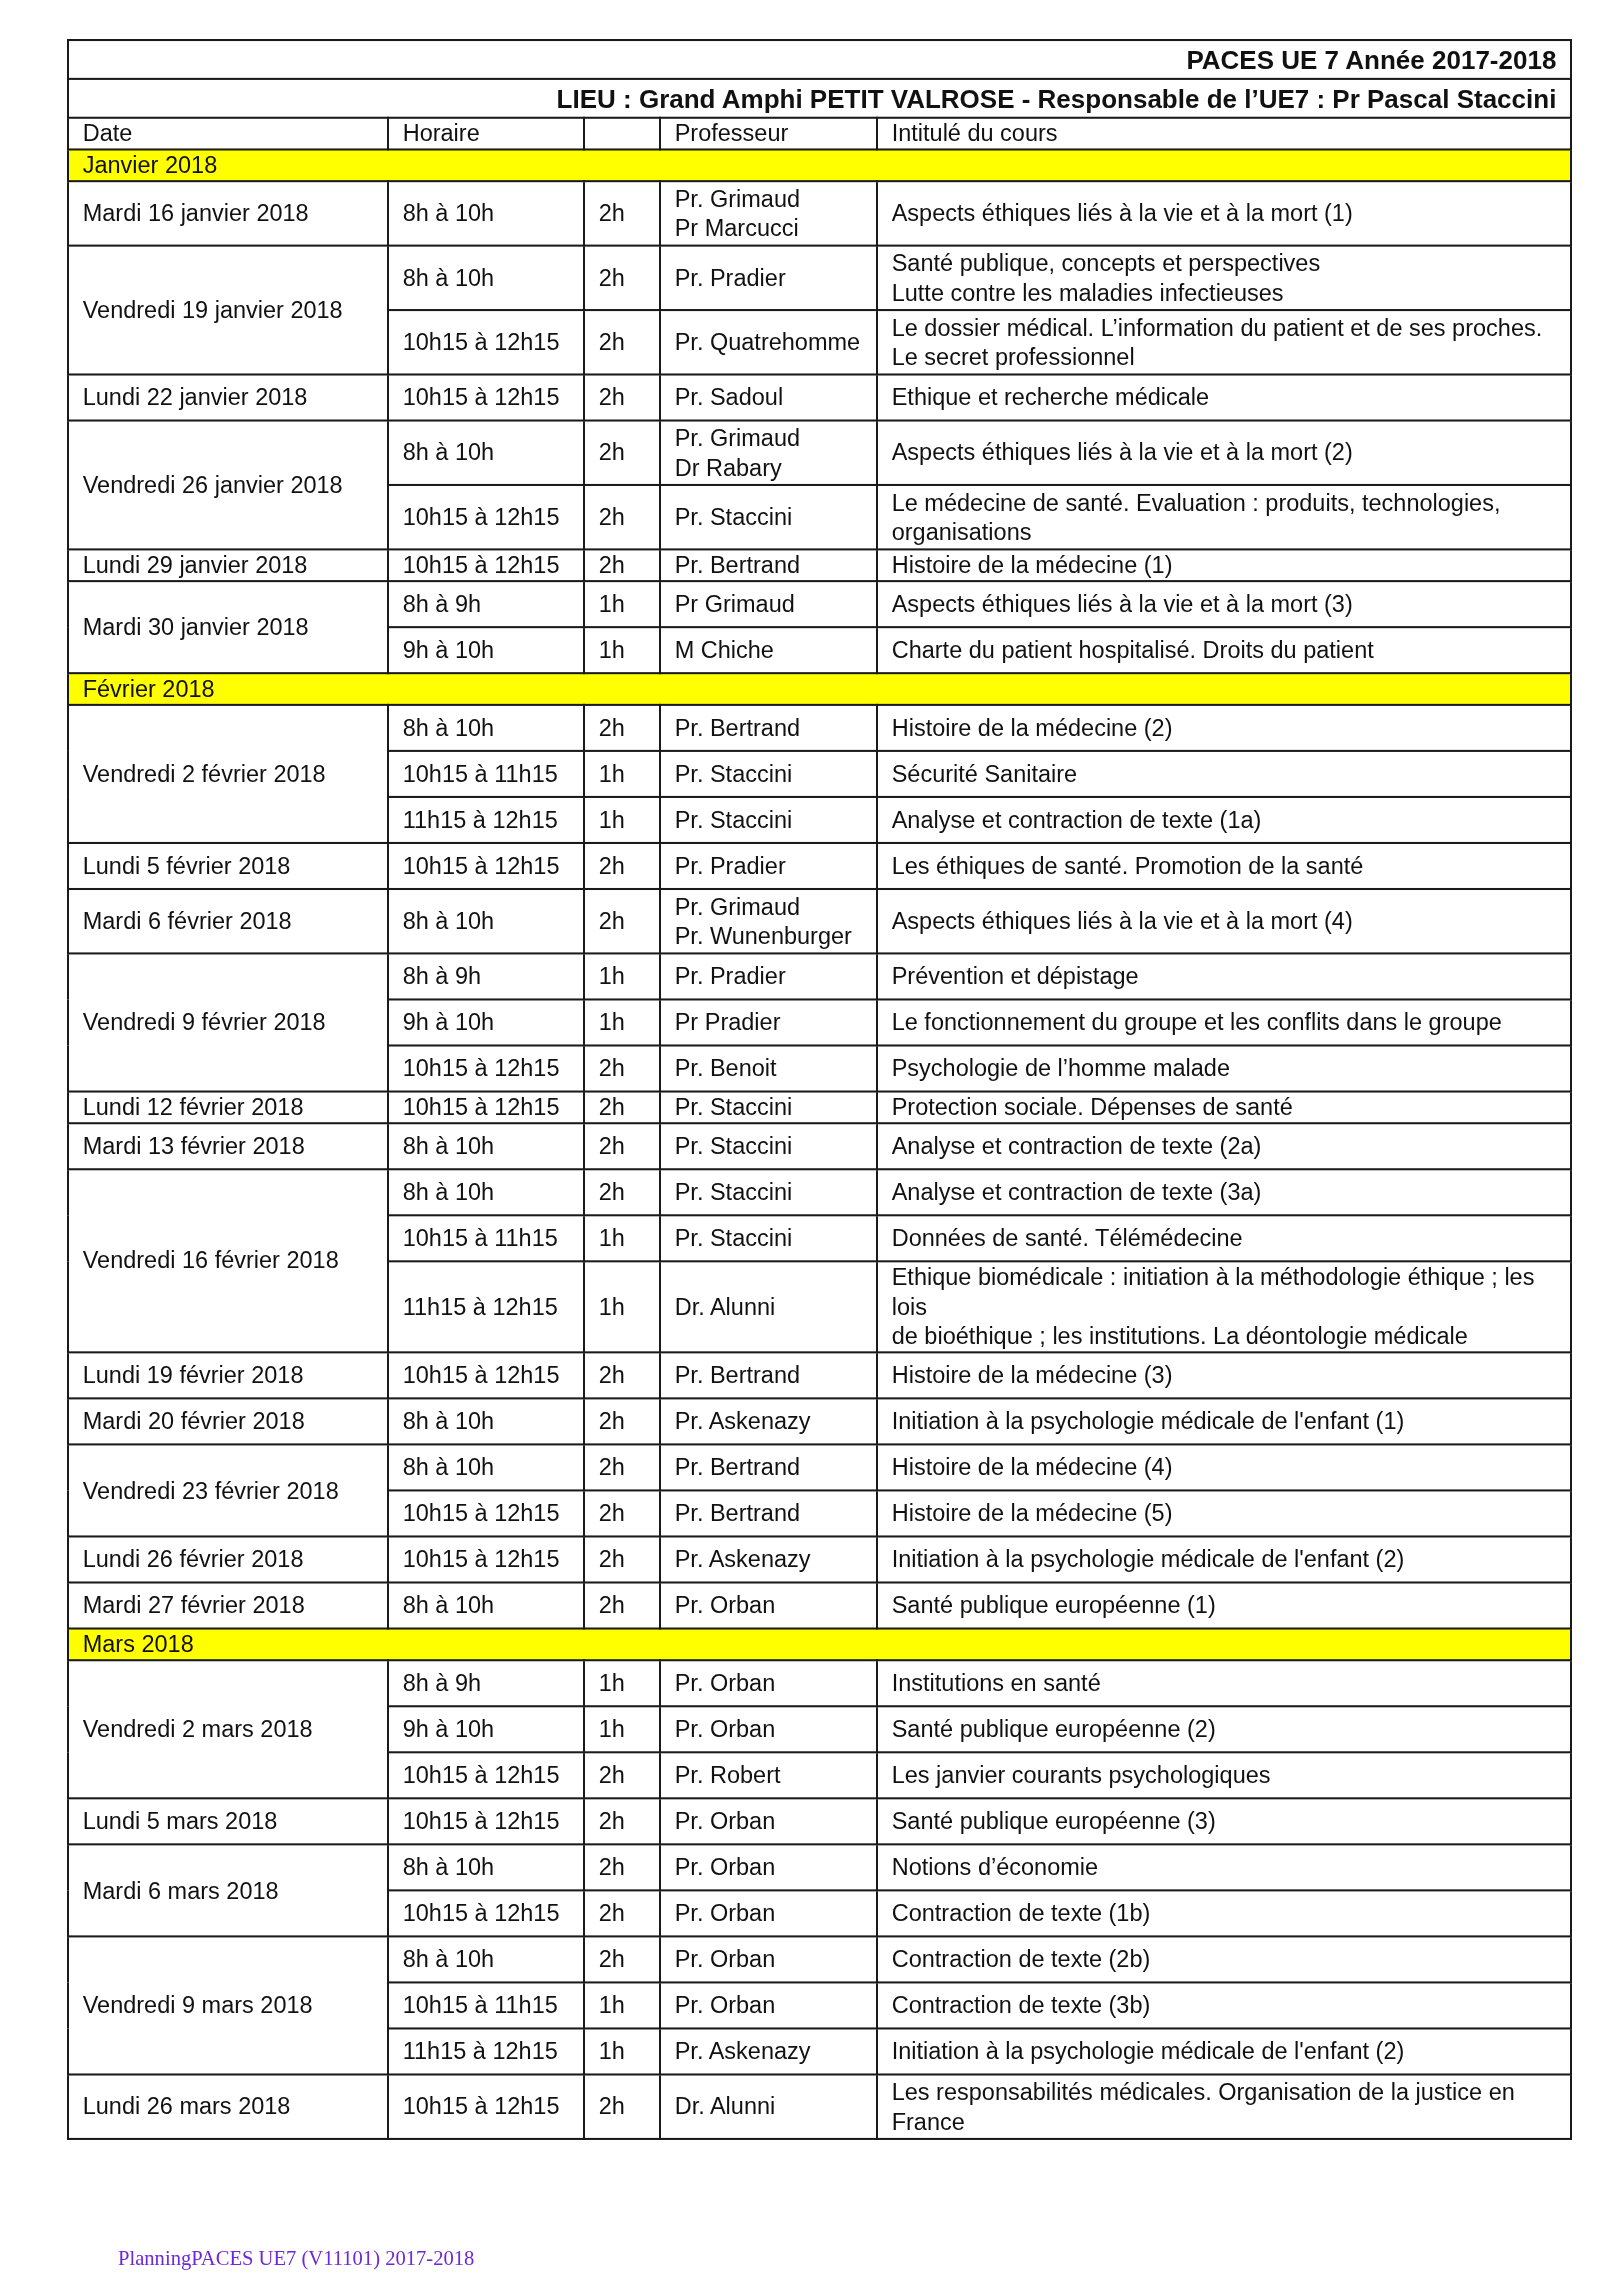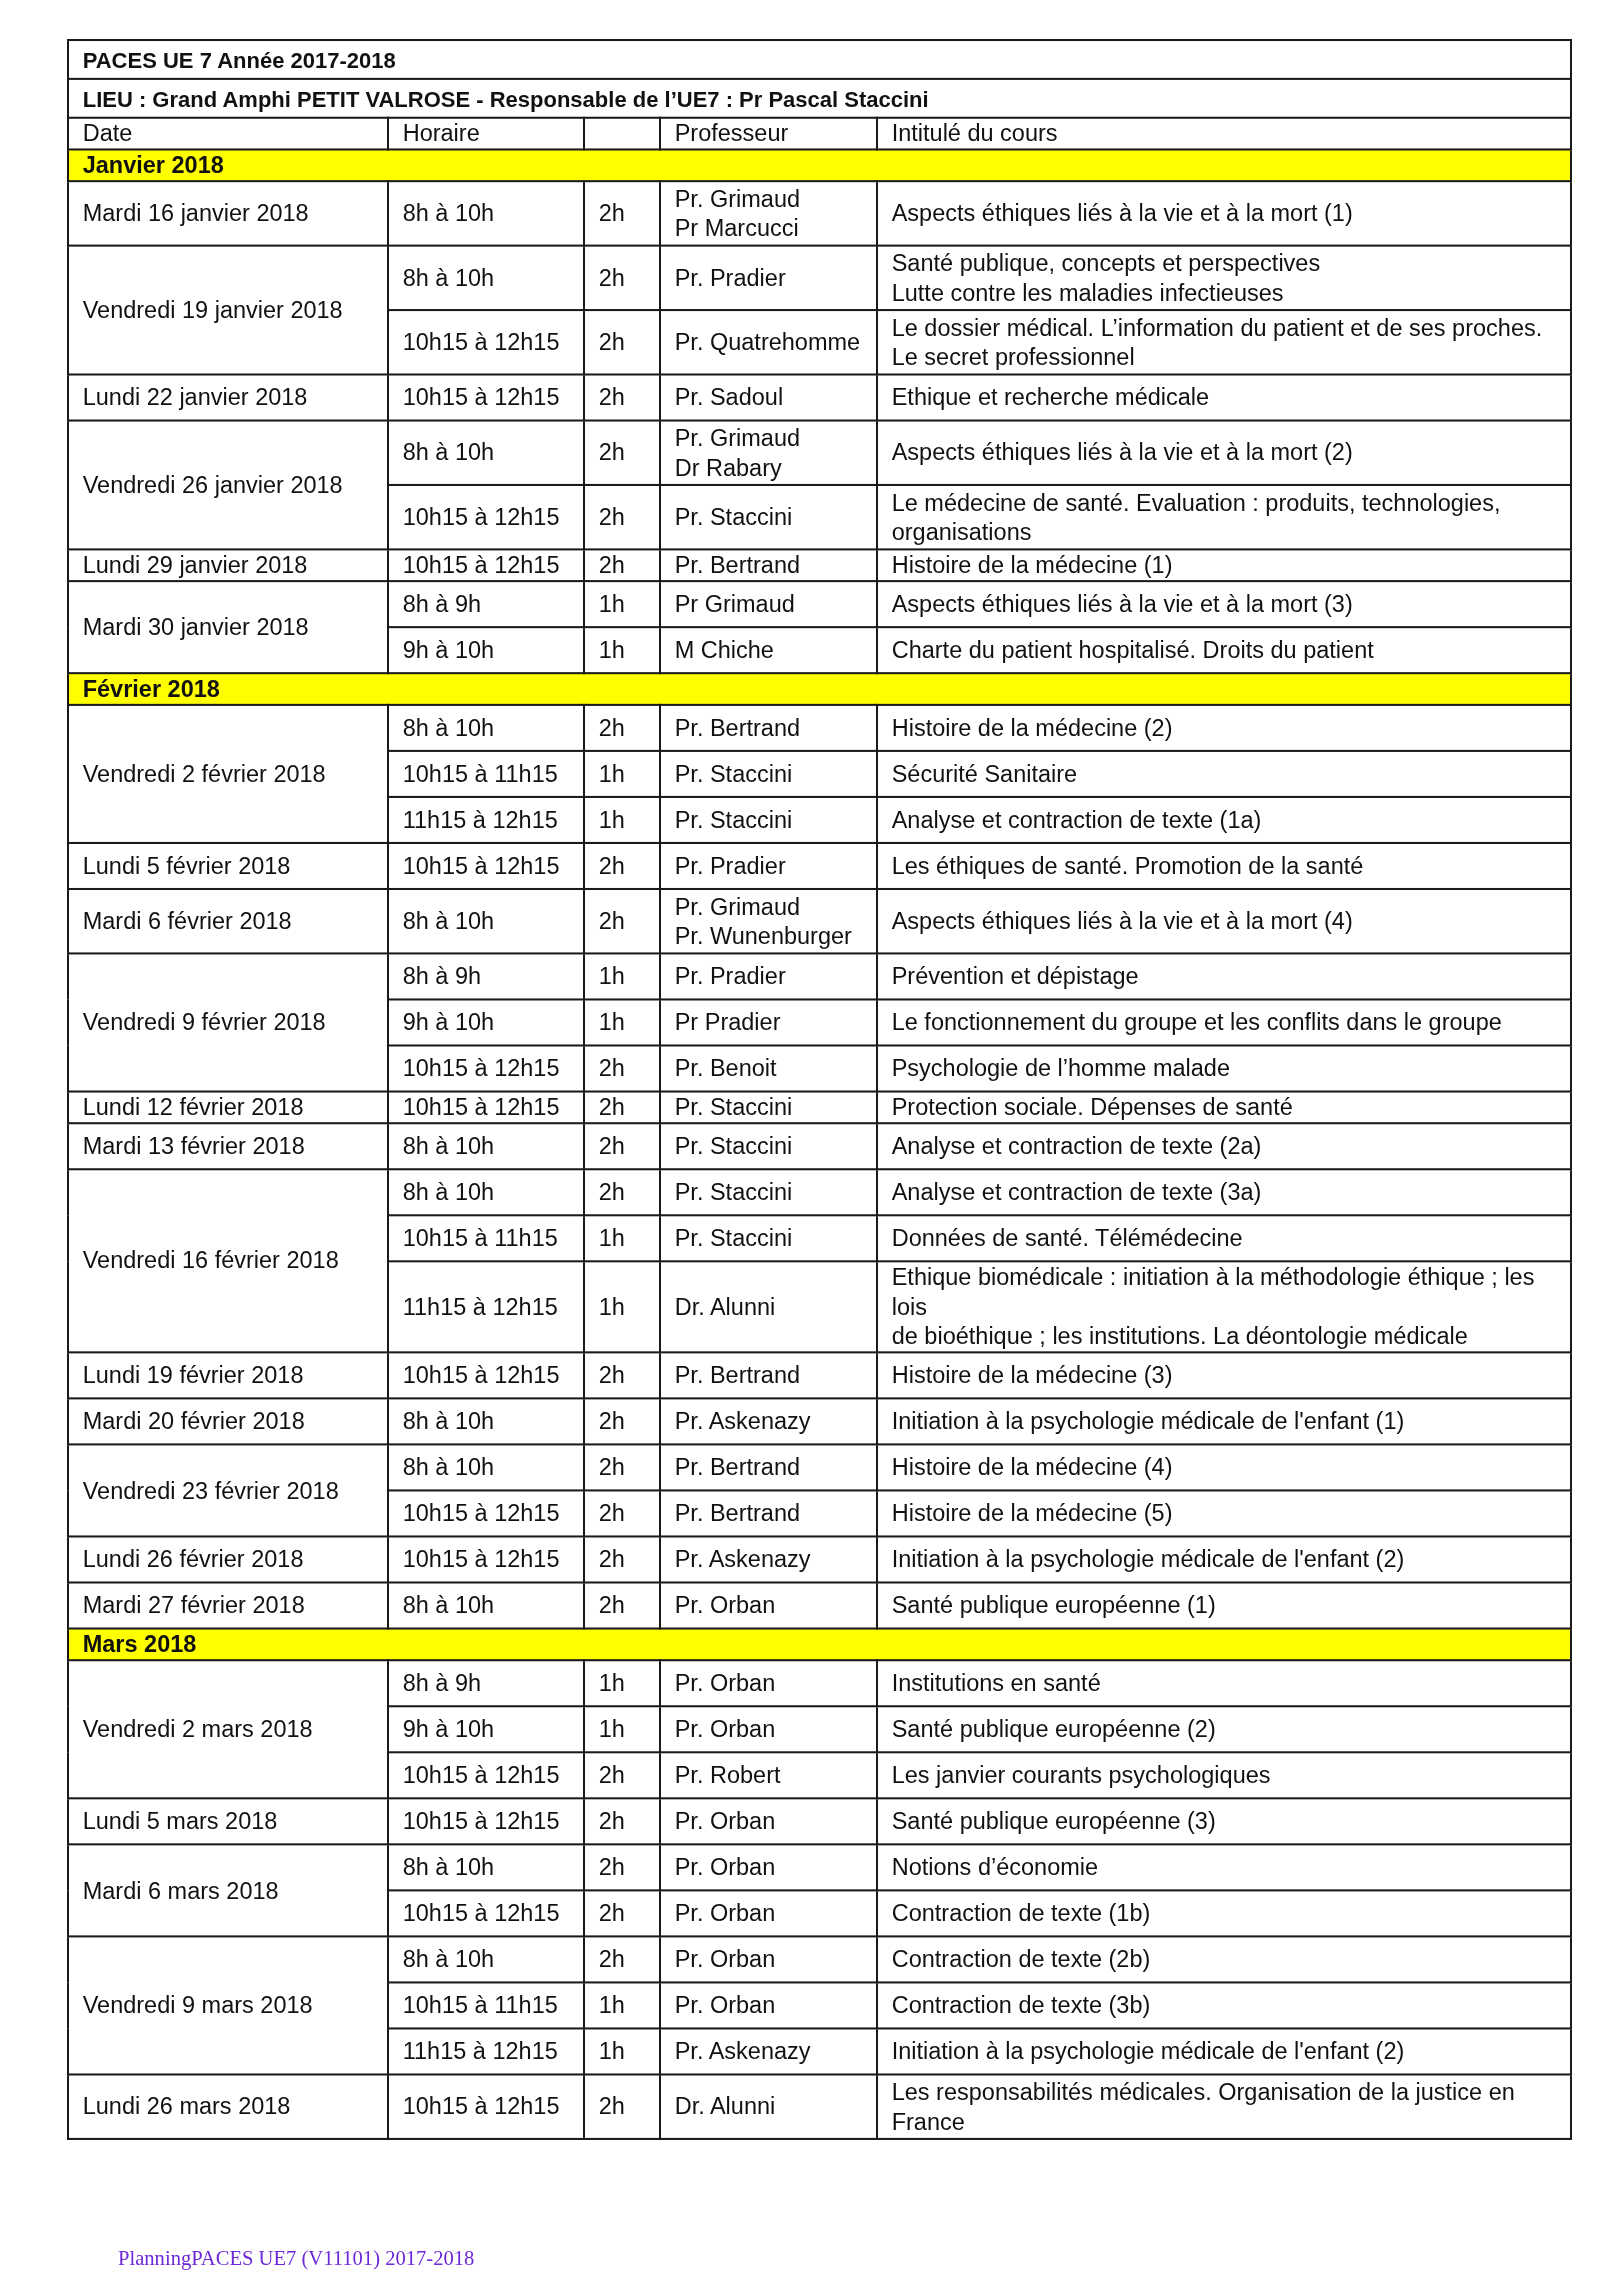--- a/index.html
+++ b/index.html
@@ -9,23 +9,23 @@
     border-collapse: collapse; table-layout: fixed;
     font-family: "Liberation Sans", sans-serif; font-size: 23.5px;
     transform-origin: 0 0;
   }
   #sched td { border: 2px solid #1a1a1a; padding: 0 13.7px; vertical-align: middle; line-height: 29px; }
   #sched col.c-date { width: 320px; }
   #sched col.c-hor { width: 196px; }
   #sched col.c-dur { width: 76px; }
   #sched col.c-prof { width: 217px; }
   #sched col.c-title { width: 694px; }
-  .title-cell { text-align: left; font-weight: bold; font-size: 22px; height: 36px; border-radius: 8px; }
+  .title-cell { text-align: right; font-weight: bold; font-size: 26px; height: 36px; border-radius: 8px; }
   .hdr td { font-weight: normal; height: 29px; }
-  .month td { background: #ffff00; font-weight: bold; height: 29px; }
+  .month td { background: #ffff00; font-weight: normal; height: 29px; }
   .r-compact td { height: 29px; margin-top: 14px; }
   .r-std td { height: 43px; }
   .r-double td { height: 61px; }
   .footer { position: absolute; left: 118px; top: 2247px; font-family: "Liberation Serif", serif; font-size: 20.6px; color: #6d28d9; }
 </style>
 </head>
 <body>
 
 <table id="sched" style="transform: scaleY(1.02286);">
   <colgroup>

